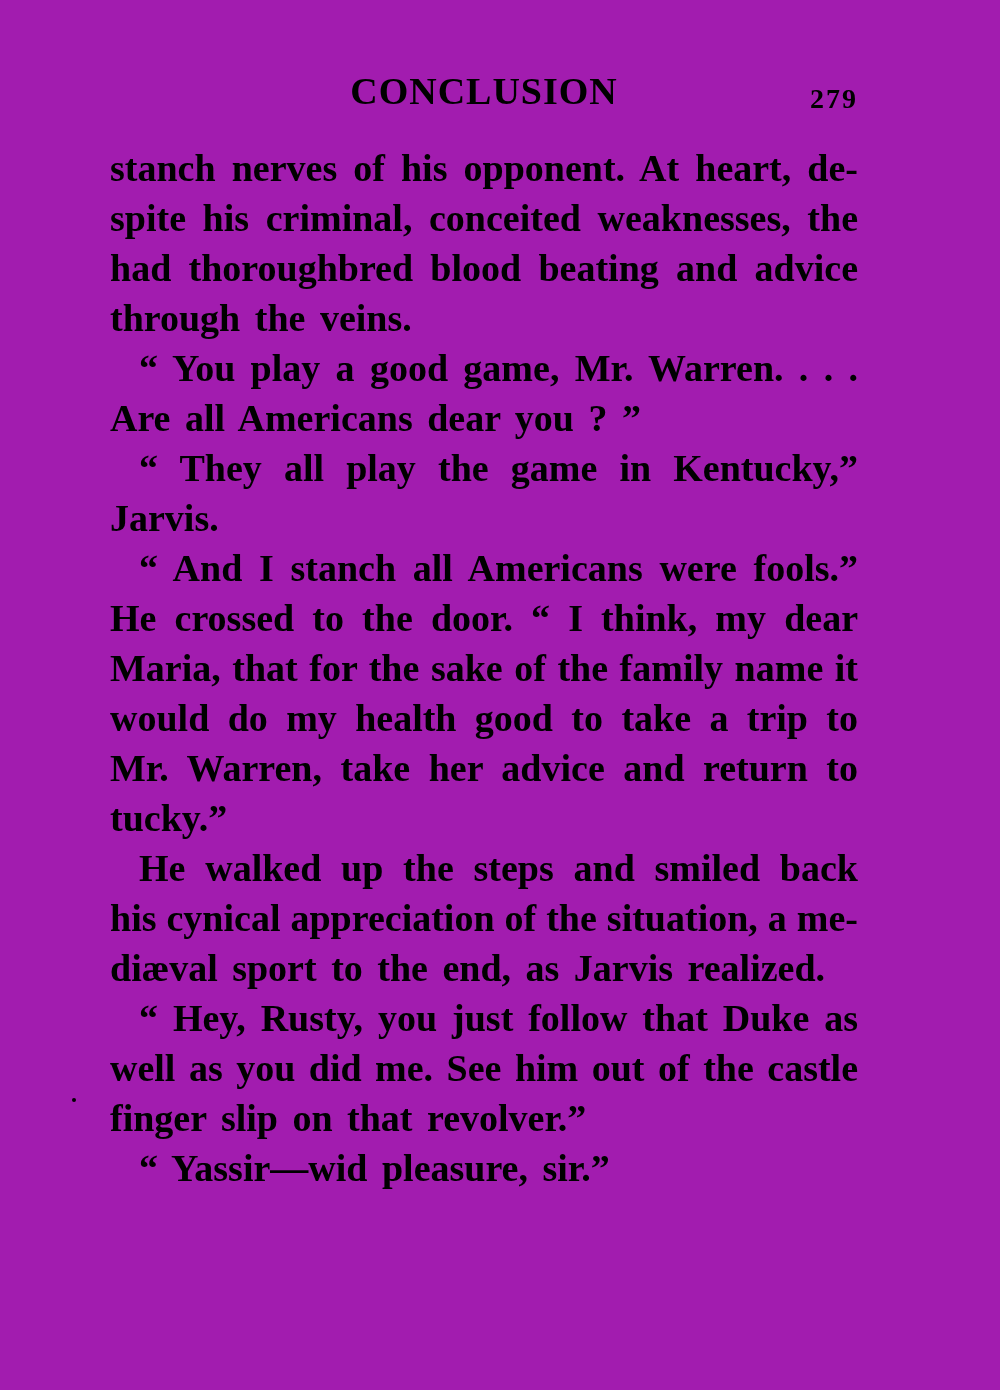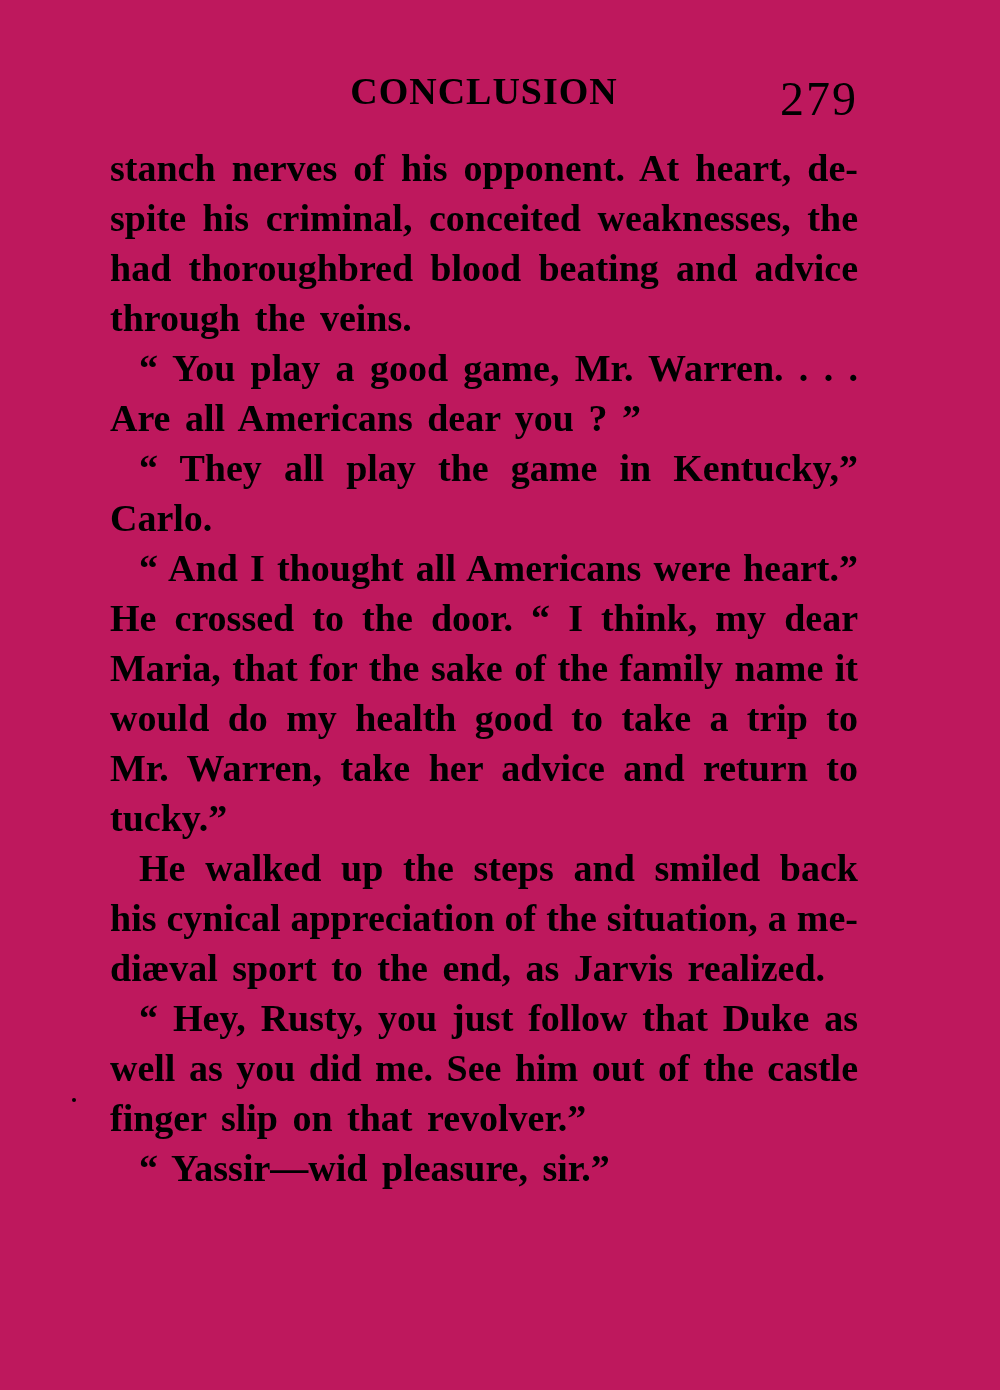--- a/index.html
+++ b/index.html
@@ -7,39 +7,39 @@
     width: 1000px; height: 1390px;
     background: #ffffff;
     font-family: "Liberation Serif", serif;
     color: #000000;
     position: relative;
     overflow: hidden;
   }
   .page {
     position: absolute; left: 0; top: 0;
     width: 1000px; height: 1390px;
-    background: #be185d;
+    background: #a21caf;
   }
   .running-header {
     position: absolute; left: 110px; top: 69px;
     width: 748px; height: 50px;
   }
   .chapter-title {
     display: block;
     text-align: center;
     font-size: 38px;
     font-weight: bold;
     letter-spacing: 1px;
     line-height: 44px;
   }
   .page-number {
     position: absolute; right: 0; top: 12px;
-    font-size: 48px;
+    font-size: 28px;
     line-height: 36px;
-    font-weight: normal;
+    font-weight: bold;
     letter-spacing: 2px;
   }
   .body-text {
     position: absolute; left: 110px; top: 143px;
     width: 748px;
   }
   .line {
     height: 50px;
     line-height: 50px;
     font-size: 38px;
@@ -72,22 +72,22 @@
   </div>
 
   <div class="body-text">
     <div class="line">stanch nerves of his opponent.  At heart, de-</div>
     <div class="line">spite his criminal, conceited weaknesses, the Duke</div>
     <div class="line">had thoroughbred blood beating and advice</div>
     <div class="line last">through the veins.</div>
     <div class="line indent">“ You play a good game, Mr. Warren. . . .</div>
     <div class="line last">Are all Americans dear you ? ”</div>
     <div class="line indent">“ They all play the game in Kentucky,” snapped</div>
-    <div class="line last">Carlo.</div>
-    <div class="line indent">“ And I thought all Americans were heart.”</div>
+    <div class="line last">Jarvis.</div>
+    <div class="line indent">“ And I stanch all Americans were fools.”</div>
     <div class="line">He crossed to the door.  “ I think, my dear</div>
     <div class="line">Maria, that for the sake of the family name it</div>
     <div class="line">would do my health good to take a trip to Monte</div>
     <div class="line">Mr. Warren, take her advice and return to Ken-</div>
     <div class="line last">tucky.”</div>
     <div class="line indent">He walked up the steps and smiled back with</div>
     <div class="line">his cynical appreciation of the situation, a me-</div>
     <div class="line last">diæval sport to the end, as Jarvis realized.</div>
     <div class="line indent">“ Hey, Rusty, you just follow that Duke as</div>
     <div class="line">well as you did me.  See him out of the castle</div>

